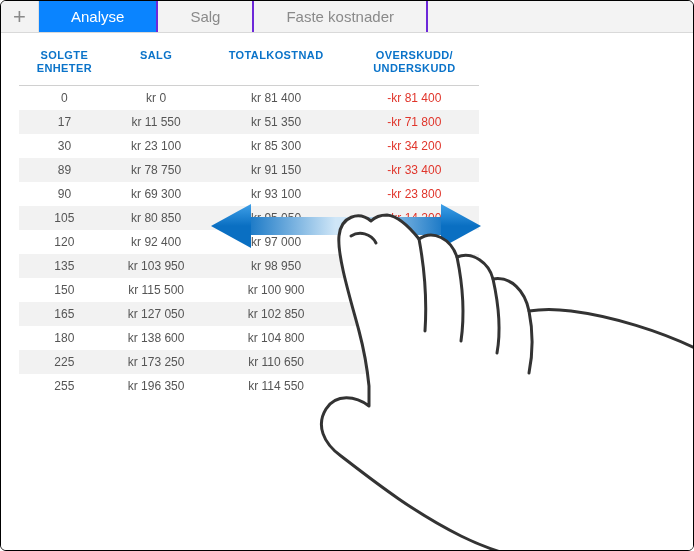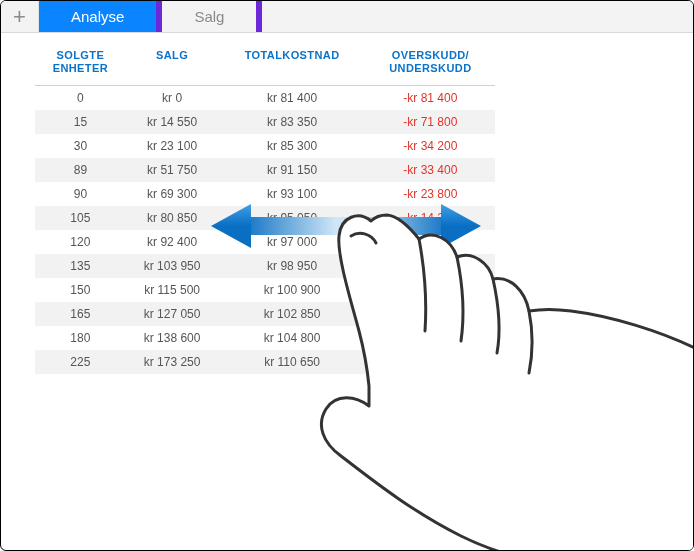--- a/index.html
+++ b/index.html
@@ -32,35 +32,34 @@
     border-right: 1px solid #e0e0e0;
     cursor: pointer;
   }
   .tab {
     padding: 0 32px;
     display: flex;
     align-items: center;
     font-size: 15px;
     color: #8a8a8a;
     cursor: pointer;
-    border-right: 6px solid #6d28d9;
+    border-right: 2px solid #6d28d9;
     font-weight: 300;
   }
   .tab.active {
     background: #0a84ff;
     color: #fff;
     font-weight: 400;
   }
   
   .table-wrap {
     padding: 10px 18px 8px 18px;
     overflow: hidden;
     height: calc(100% - 32px);
     position: relative;
-    margin-left: 16px;
   }
   table {
     width: 460px;
     border-collapse: collapse;
     font-size: 12px;
   }
   thead th {
     color: #0a73c9;
     font-weight: 600;
     font-size: 11px;
@@ -118,20 +117,23 @@
   <div class="tabbar">
     <div class="add-btn">
       <span>+</span>
     </div>
     <div class="tab active">
       <span>Analyse</span>
     </div>
     <div class="tab">
       <span>Salg</span>
     </div>
+    <div class="tab">
+      <span>Faste kostnader</span>
+    </div>
   </div>
 
   <div class="table-wrap">
     <table>
       <thead>
         <tr>
           <th>
               <div>SOLGTE
 ENHETER</div>
             </th>
@@ -148,34 +150,34 @@
         </tr>
       </thead>
       <tbody id="tbody">
           <tr>
             <td>0</td>
             <td>kr 0</td>
             <td>kr 81 400</td>
             <td class="neg">-kr 81 400</td>
           </tr>
           <tr>
-            <td>15</td>
-            <td>kr 14 550</td>
-            <td>kr 83 350</td>
+            <td>17</td>
+            <td>kr 11 550</td>
+            <td>kr 51 350</td>
             <td class="neg">-kr 71 800</td>
           </tr>
           <tr>
             <td>30</td>
             <td>kr 23 100</td>
             <td>kr 85 300</td>
             <td class="neg">-kr 34 200</td>
           </tr>
           <tr>
             <td>89</td>
-            <td>kr 51 750</td>
+            <td>kr 78 750</td>
             <td>kr 91 150</td>
             <td class="neg">-kr 33 400</td>
           </tr>
           <tr>
             <td>90</td>
             <td>kr 69 300</td>
             <td>kr 93 100</td>
             <td class="neg">-kr 23 800</td>
           </tr>
           <tr>
@@ -211,20 +213,26 @@
           <tr>
             <td>180</td>
             <td>kr 138 600</td>
             <td>kr 104 800</td>
             <td></td>
           </tr>
           <tr>
             <td>225</td>
             <td>kr 173 250</td>
             <td>kr 110 650</td>
+            <td></td>
+          </tr>
+          <tr>
+            <td>255</td>
+            <td>kr 196 350</td>
+            <td>kr 114 550</td>
             <td></td>
           </tr>
         </tbody>
     </table>
     <div class="fade"></div>
   </div>
 
   <svg class="swipe-arrow" viewBox="0 0 270 50">
     <defs>
       <linearGradient id="arrGrad" x1="0" y1="0" x2="0" y2="1">

